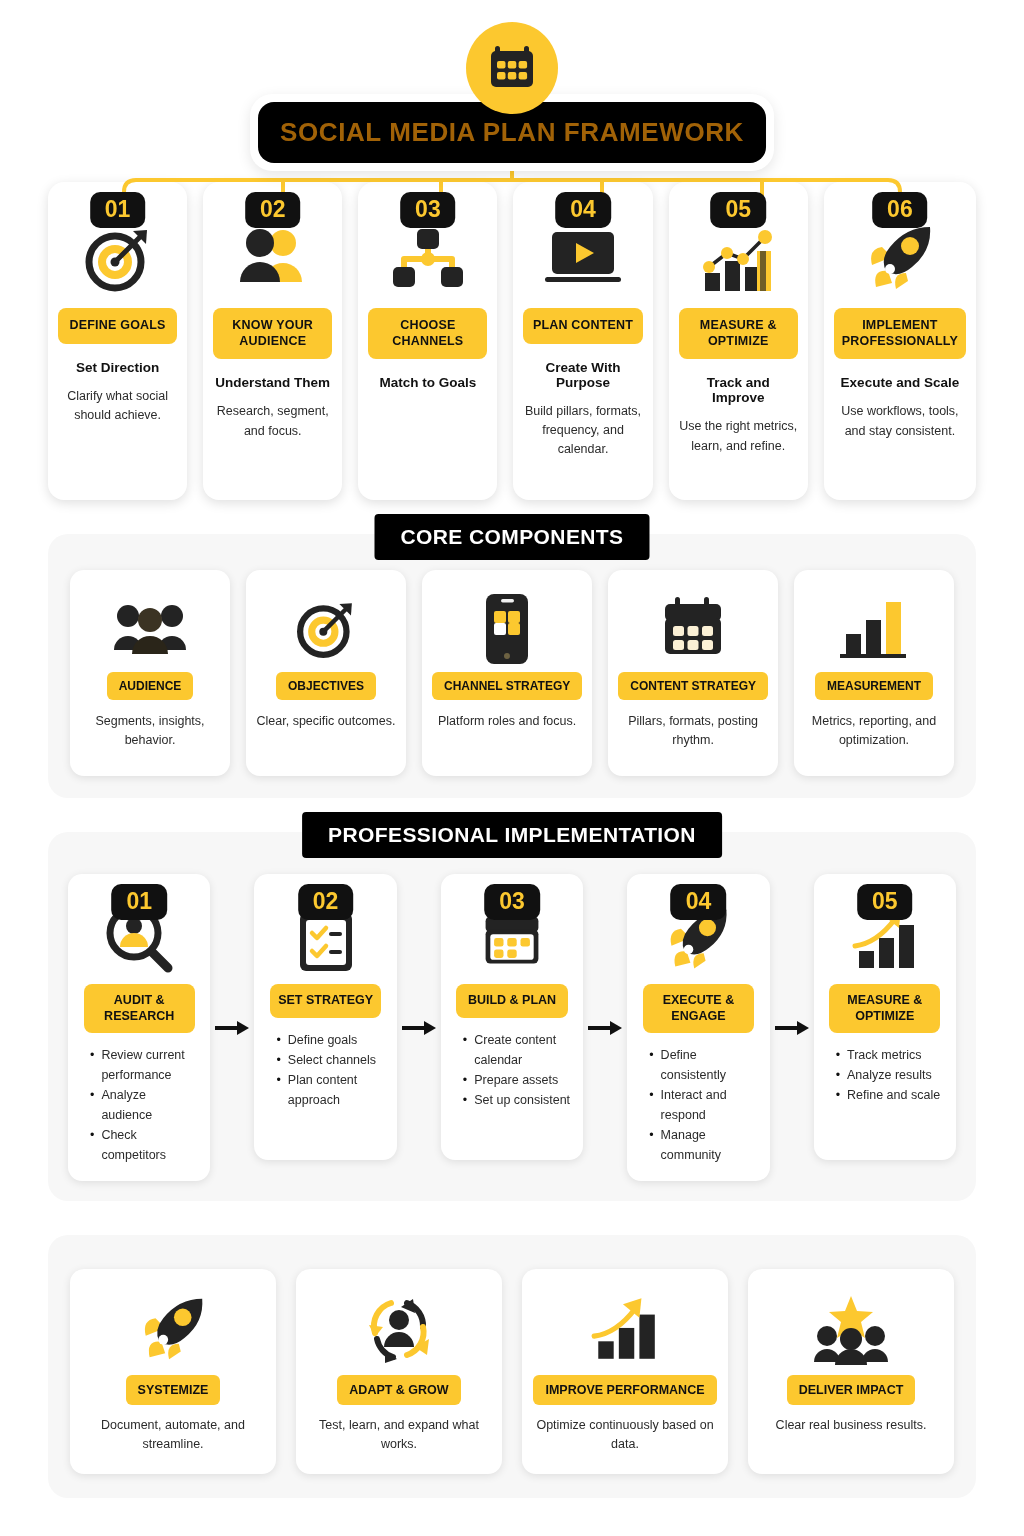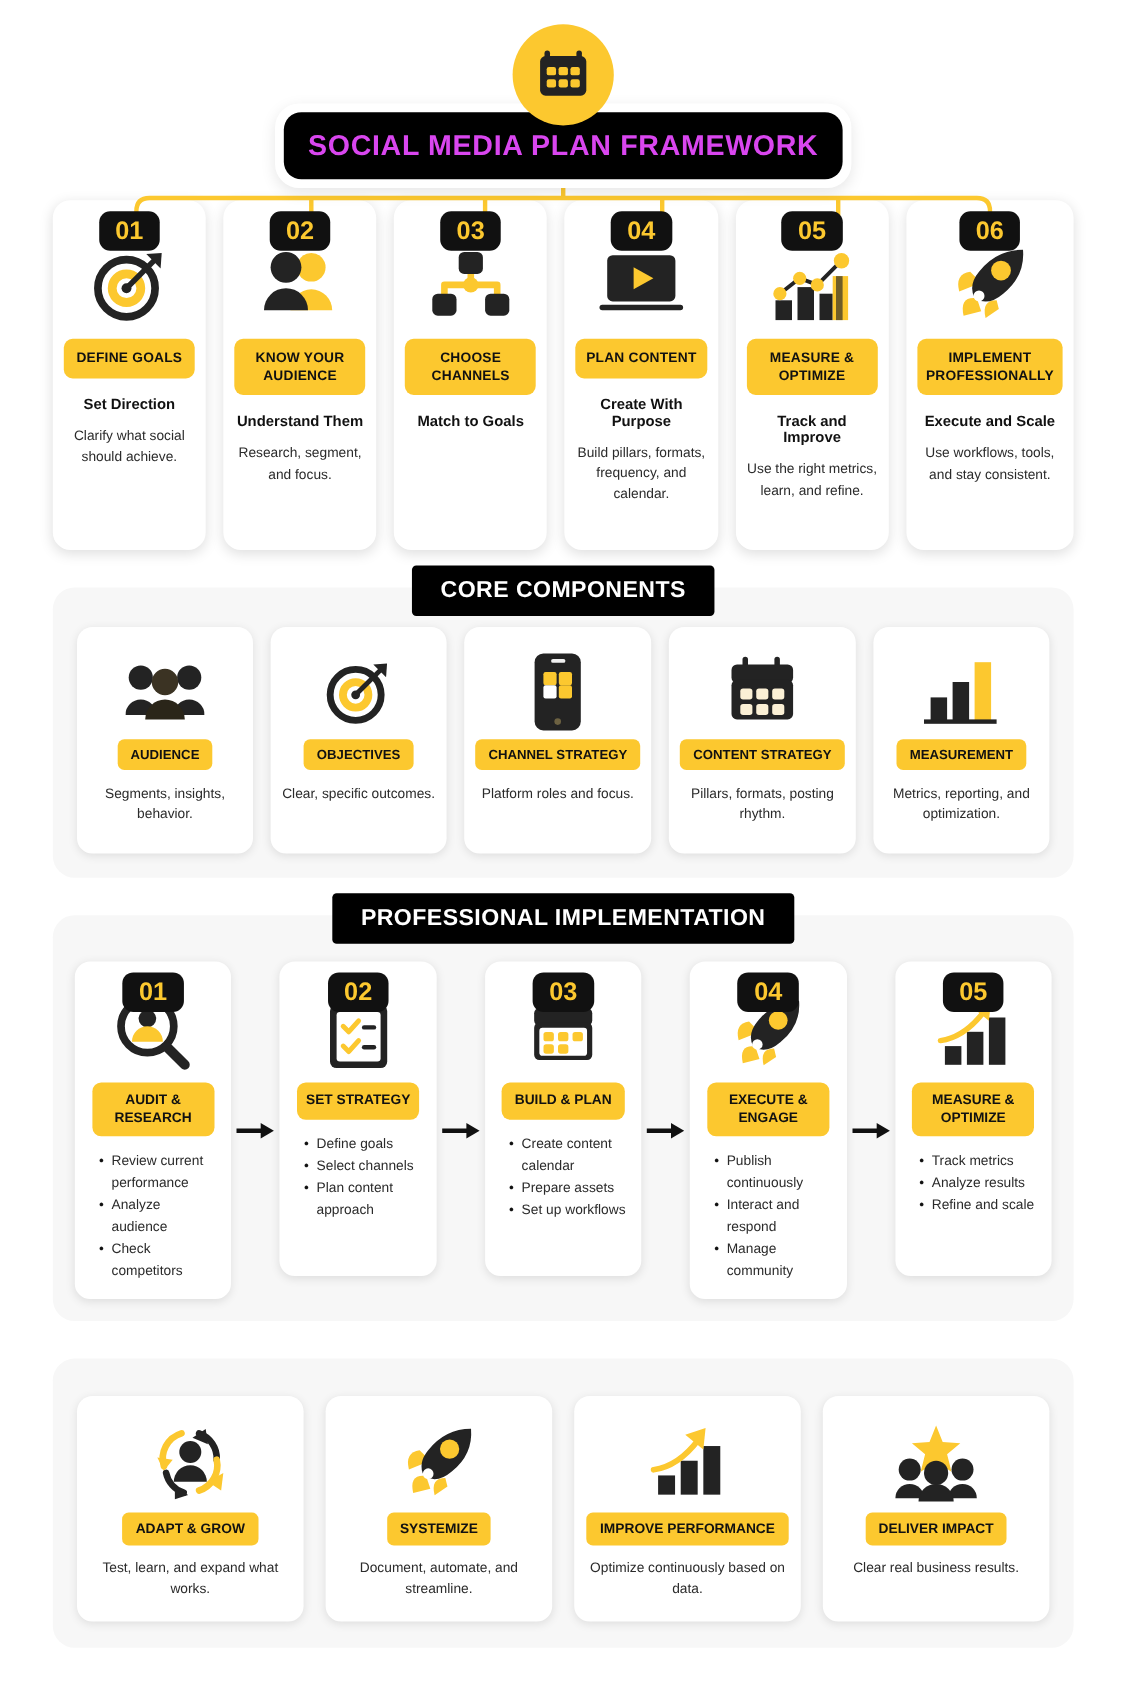--- a/index.html
+++ b/index.html
@@ -20,21 +20,21 @@
     background: #FCC82F; display: flex; align-items: center; justify-content: center;
     z-index: 3;
   }
   .title-outer {
     position: absolute; left: 50%; top: 94px; transform: translateX(-50%);
     background: #ffffff; border-radius: 22px; padding: 8px;
     box-shadow: 0 4px 14px rgba(0,0,0,0.10);
     z-index: 2;
   }
   .title-bar {
-    background: #000000; color: #d946ef; border-radius: 16px;
+    background: #000000; color: #a16207; border-radius: 16px;
     padding: 15px 22px; font-size: 26px; font-weight: bold; letter-spacing: 0.6px;
     white-space: nowrap;
   }
 
   
   .connectors { position: absolute; left: 0; top: 150px; width: 1024px; height: 70px; z-index: 1; }
 
   
   .row1 { position: relative; margin: 0 48px; display: flex; gap: 16px; padding-top: 22px; }
   .step-card {
@@ -444,21 +444,21 @@
           <div class="impl-li">
               <span class="dot">•</span>
               <span>Create content calendar</span>
             </div>
           <div class="impl-li">
               <span class="dot">•</span>
               <span>Prepare assets</span>
             </div>
           <div class="impl-li">
               <span class="dot">•</span>
-              <span>Set up workflows</span>
+              <span>Set up consistent</span>
             </div>
         </div>
       </div>
 
       <div class="arrow">
         <svg width="38" height="20" viewBox="0 0 38 20">
             <path d="M2,10 L26,10" stroke="#111" stroke-width="4"></path>
             <path d="M24,3 L36,10 L24,17 Z" fill="#111"></path>
           </svg>
       </div>
@@ -472,21 +472,21 @@
             <path d="M34,68 Q30,52 44,52 L46,60 Z" fill="#FCC82F"></path>
             <path d="M68,6 Q44,6 28,26 Q18,38 24,50 Q36,58 50,46 Q70,30 68,6 Z" fill="#232323"></path>
             <circle cx="48" cy="25" r="9" fill="#FCC82F"></circle>
             <circle cx="28" cy="48" r="5" fill="#ffffff"></circle>
           </svg>
         </div>
         <div class="impl-pill">EXECUTE &amp; ENGAGE</div>
         <div class="impl-list">
           <div class="impl-li">
               <span class="dot">•</span>
-              <span>Publish continuously</span>
+              <span>Define consistently</span>
             </div>
           <div class="impl-li">
               <span class="dot">•</span>
               <span>Interact and respond</span>
             </div>
           <div class="impl-li">
               <span class="dot">•</span>
               <span>Manage community</span>
             </div>
         </div>
@@ -525,20 +525,35 @@
               <span>Refine and scale</span>
             </div>
         </div>
       </div>
 
     </div>
   </div>
 
   <div class="section">
     <div class="scale-body">
+
+      <div class="scale-card">
+        <div class="scale-icon">
+          <svg width="74" height="74" viewBox="0 0 76 76">
+            <path d="M10,44 Q6,28 20,26 L30,36 Z" fill="#FCC82F"></path>
+            <path d="M14,66 Q10,48 26,50 L30,62 Z" fill="#FCC82F"></path>
+            <path d="M34,68 Q30,52 44,52 L46,60 Z" fill="#FCC82F"></path>
+            <path d="M68,6 Q44,6 28,26 Q18,38 24,50 Q36,58 50,46 Q70,30 68,6 Z" fill="#232323"></path>
+            <circle cx="48" cy="25" r="9" fill="#FCC82F"></circle>
+            <circle cx="28" cy="48" r="5" fill="#ffffff"></circle>
+          </svg>
+        </div>
+        <div class="scale-pill">SYSTEMIZE</div>
+        <div class="scale-desc">Document, automate, and streamline.</div>
+      </div>
 
       <div class="scale-card">
         <div class="scale-icon">
           <svg width="76" height="74" viewBox="0 0 76 74">
             <path d="M14,40 A24,24 0 0 1 30,10" stroke="#FCC82F" stroke-width="6" fill="none" stroke-linecap="round"></path>
             <path d="M8,32 L14,44 L22,34 Z" fill="#FCC82F"></path>
             <path d="M46,10 A24,24 0 0 1 62,34" stroke="#232323" stroke-width="6" fill="none" stroke-linecap="round"></path>
             <path d="M40,14 L52,6 L54,20 Z" fill="#232323"></path>
             <path d="M62,34 A24,24 0 0 1 46,62" stroke="#FCC82F" stroke-width="6" fill="none" stroke-linecap="round"></path>
             <path d="M54,54 L68,46 L66,62 Z" fill="#FCC82F"></path>
@@ -547,35 +562,20 @@
             <circle cx="38" cy="27" r="10" fill="#232323"></circle>
             <path d="M23,54 a15,15 0 0 1 30,0 z" fill="#232323"></path>
           </svg>
         </div>
         <div class="scale-pill">ADAPT &amp; GROW</div>
         <div class="scale-desc">Test, learn, and expand what works.</div>
       </div>
 
       <div class="scale-card">
         <div class="scale-icon">
-          <svg width="74" height="74" viewBox="0 0 76 76">
-            <path d="M10,44 Q6,28 20,26 L30,36 Z" fill="#FCC82F"></path>
-            <path d="M14,66 Q10,48 26,50 L30,62 Z" fill="#FCC82F"></path>
-            <path d="M34,68 Q30,52 44,52 L46,60 Z" fill="#FCC82F"></path>
-            <path d="M68,6 Q44,6 28,26 Q18,38 24,50 Q36,58 50,46 Q70,30 68,6 Z" fill="#232323"></path>
-            <circle cx="48" cy="25" r="9" fill="#FCC82F"></circle>
-            <circle cx="28" cy="48" r="5" fill="#ffffff"></circle>
-          </svg>
-        </div>
-        <div class="scale-pill">SYSTEMIZE</div>
-        <div class="scale-desc">Document, automate, and streamline.</div>
-      </div>
-
-      <div class="scale-card">
-        <div class="scale-icon">
           <svg width="74" height="72" viewBox="0 0 72 70">
             <rect x="10" y="46" width="15" height="17" fill="#232323"></rect>
             <rect x="30" y="33" width="15" height="30" fill="#232323"></rect>
             <rect x="50" y="20" width="15" height="43" fill="#232323"></rect>
             <path d="M6,41 Q28,38 46,14" stroke="#FCC82F" stroke-width="5" fill="none" stroke-linecap="round"></path>
             <path d="M34,10 L52,4 L50,23 Z" fill="#FCC82F"></path>
           </svg>
         </div>
         <div class="scale-pill">IMPROVE PERFORMANCE</div>
         <div class="scale-desc">Optimize continuously based on data.</div>

